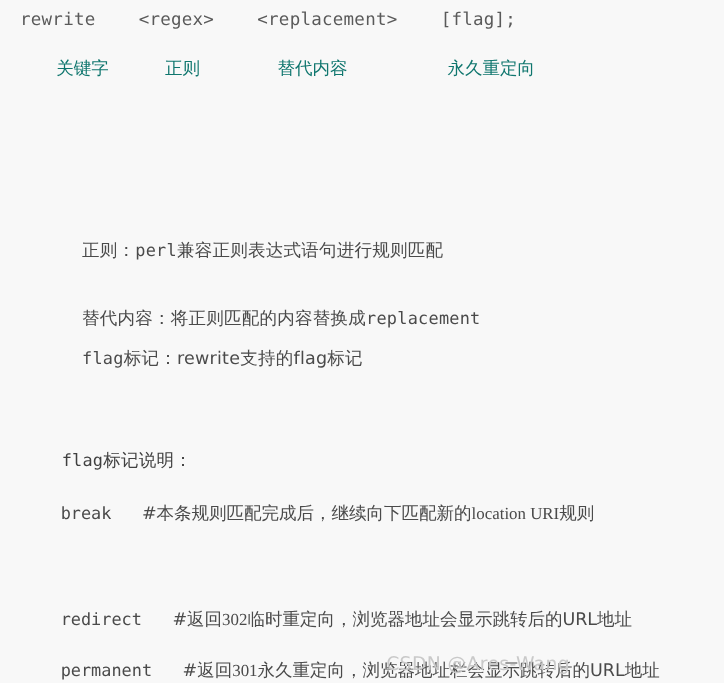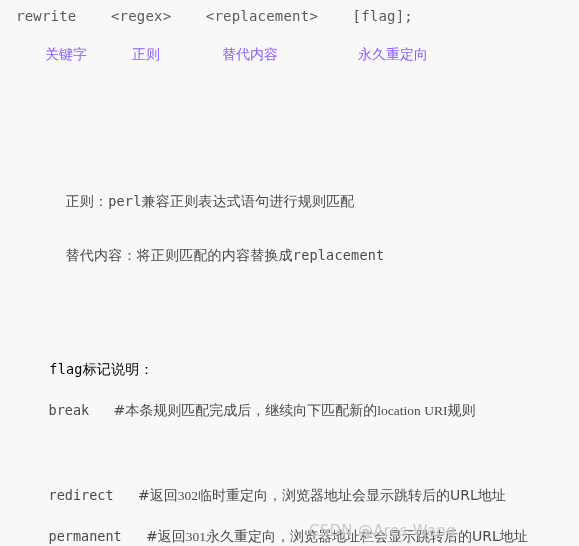--- a/index.html
+++ b/index.html
@@ -20,21 +20,21 @@
     width: 468px;
     height: 546px;
     box-sizing: border-box;
   }
 
   .line {
     position: absolute;
     white-space: pre;
     font-size: 13.5px;
     line-height: 18px;
-    color: #000000;
+    color: #404040;
     letter-spacing: 0.2px;
   }
 
   
   .sig {
     left: 16px;
     top: 7px;
     font-size: 14px;
     color: #5a5a5a;
   }
@@ -45,21 +45,21 @@
     left: 0;
     top: 46px;
     width: 579px;
     height: 24px;
   }
   .annot {
     position: absolute;
     white-space: pre;
     font-family: "DejaVu Sans", "Liberation Sans", sans-serif;
     font-size: 14px;
-    color: #8b5cf6;
+    color: #0f766e;
   }
   .annot-kw   { left: 45px; }
   .annot-re   { left: 132px; }
   .annot-rep  { left: 222px; }
   .annot-flag { left: 358px; font-family: "DejaVu Sans Mono", "Liberation Mono", monospace; }
 
   
   .desc {
     left: 47px;
     font-family: "DejaVu Sans", "Liberation Sans", sans-serif;
@@ -141,20 +141,23 @@
 
 
   <div class="line desc d2">
     <span>正则：</span><span class="mono">perl</span><span>兼容正则表达式语句进行规则匹配</span>
   </div>
 
   <div class="line desc d3">
     <span>替代内容：将正则匹配的内容替换成</span><span class="mono">replacement</span><span></span>
   </div>
 
+  <div class="line desc d4">
+    <span></span><span class="mono">flag</span><span>标记：rewrite支持的flag标记</span>
+  </div>
 
   <div class="line flag-head">
     <span>flag</span><span class="cn">标记说明：</span>
   </div>
 
   <div class="flag-row f1">
     <span class="name">break</span><span class="name">   </span><span class="note"><span>#本条规则匹配完成后，继续向下匹配新的</span><span class="mono">location URI</span><span>规则</span></span>
   </div>
 
 

